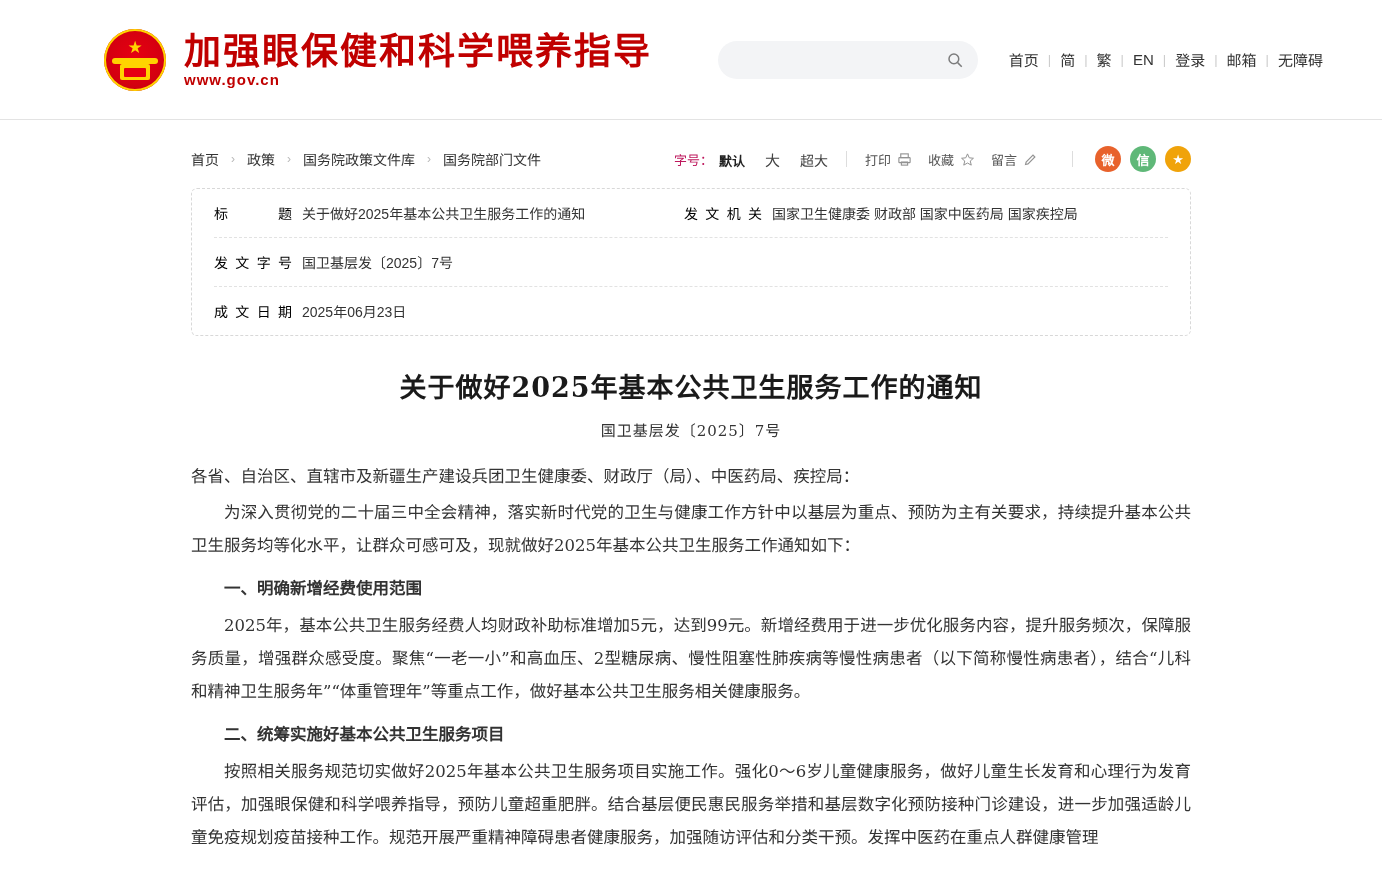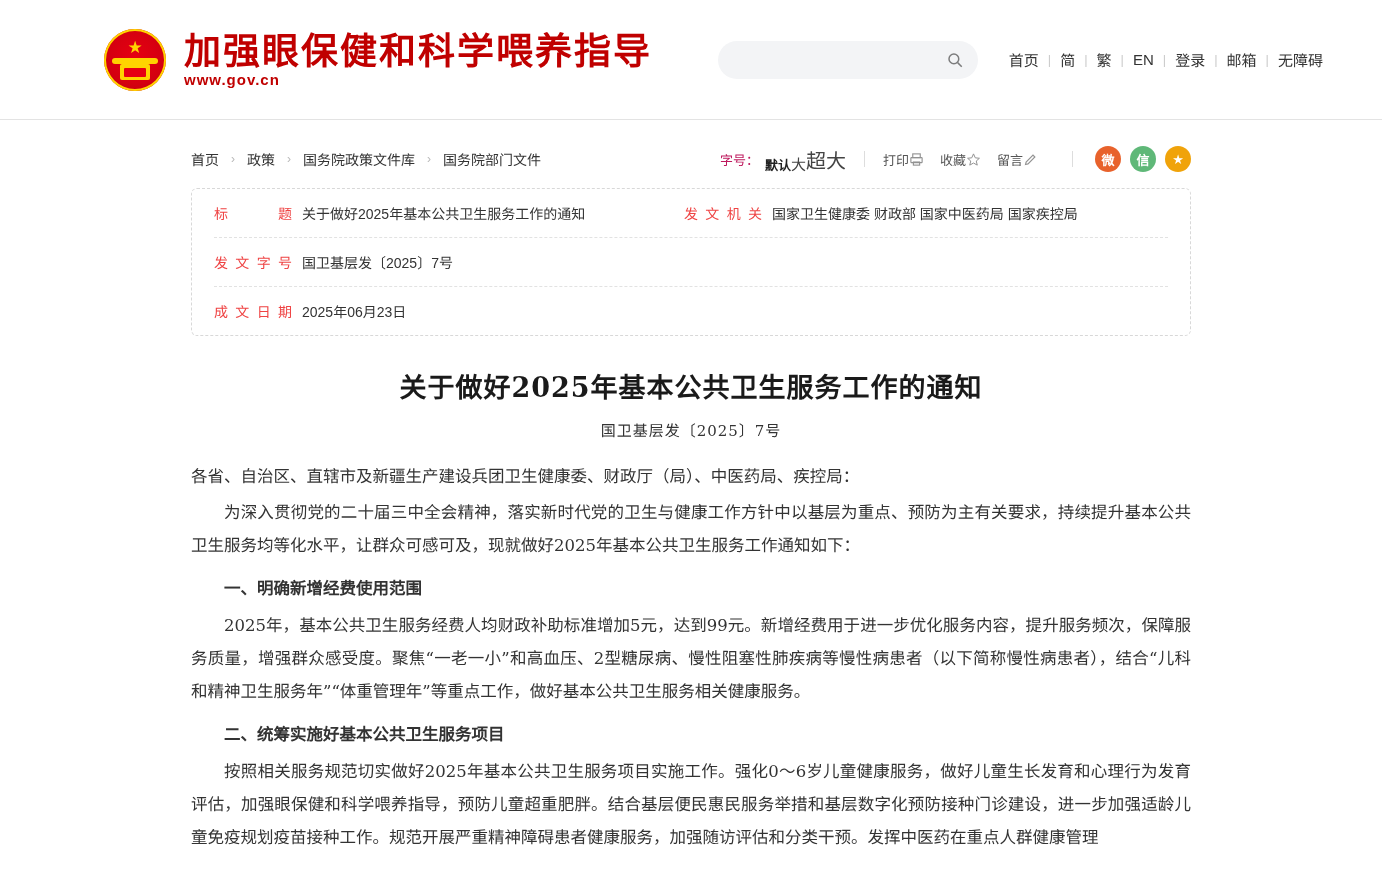--- a/index.html
+++ b/index.html
@@ -181,36 +181,36 @@
     display: flex;
     align-items: center;
     font-size: 13px;
     color: #555;
   }
   .tools .label { color: #be185d; }
   .tools .fs {
     margin-left: 6px;
     display: flex;
     align-items: flex-end;
-    gap: 0;
+    gap: 20px;
   }
   .tools .fs span { cursor: pointer; color: #444; }
   .tools .fs .active { font-weight: bold; color: #222; }
   .tools .fs .s-m { font-size: 15px; }
-  .tools .fs .s-l { font-size: 20px; }
+  .tools .fs .s-l { font-size: 14px; }
   .divider-v {
     width: 1px;
     height: 16px;
     background: #ddd;
     margin: 0 18px;
   }
   .tool-item {
     display: flex;
     align-items: center;
-    gap: 0;
+    gap: 6px;
     margin-right: 16px;
     color: #555;
     white-space: nowrap;
   }
   .mini-icon { width: 15px; height: 15px; opacity: .8; }
   .socials { display: flex; align-items: center; gap: 9px; margin-left: 4px;}
   .social {
     width: 26px; height: 26px; border-radius: 50%;
     display: flex; align-items: center; justify-content: center;
     color: #fff; font-size: 13px; font-weight: bold;
@@ -232,21 +232,21 @@
     min-height: 48px;
     align-items: center;
     font-size: 14px;
     color: #333;
   }
   .meta-row:last-child { border-bottom: none; }
   .meta-cell { display: flex; align-items: center; }
   .meta-cell.left { width: 470px; }
   .meta-cell.right { flex: 1; }
   .meta-key {
-    color: #ef4444;
+    color: #000000;
     width: 78px;
     display: inline-block;
     text-align: justify;
     text-align-last: justify;
     margin-right: 10px;
     white-space: nowrap;
   }
   .meta-val { color: #333; }
 
   

